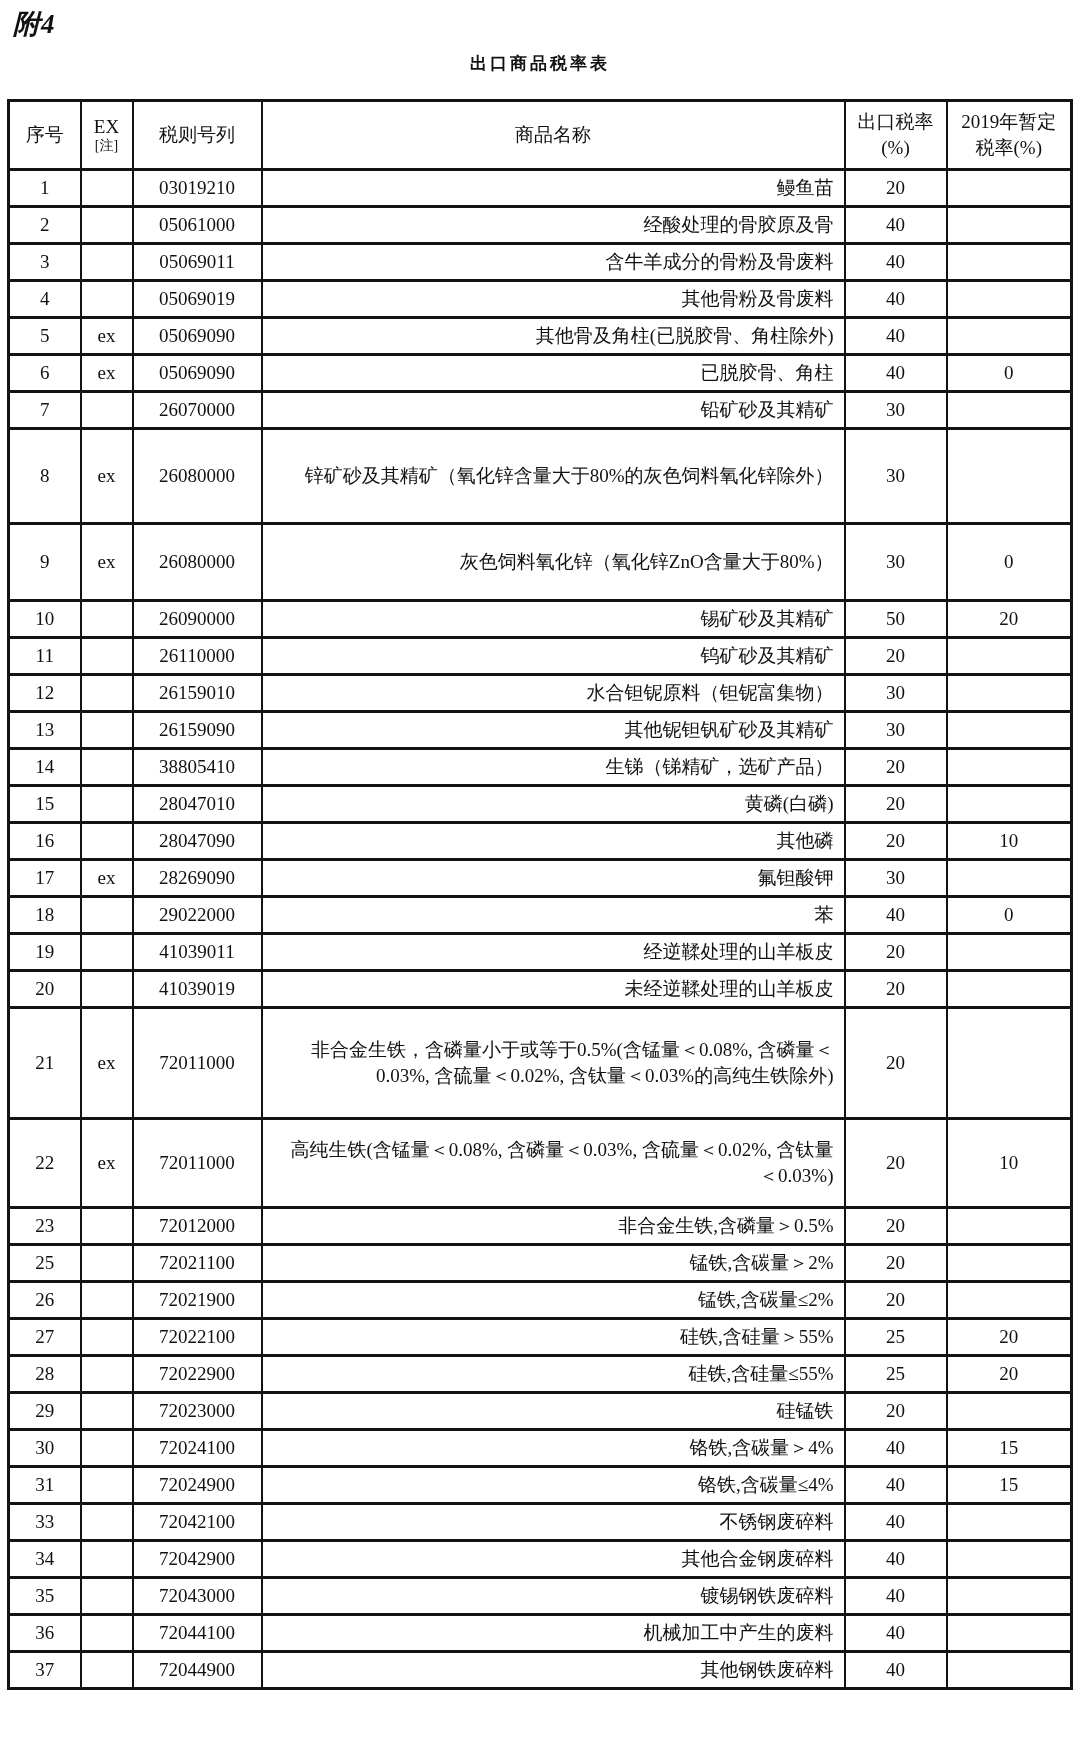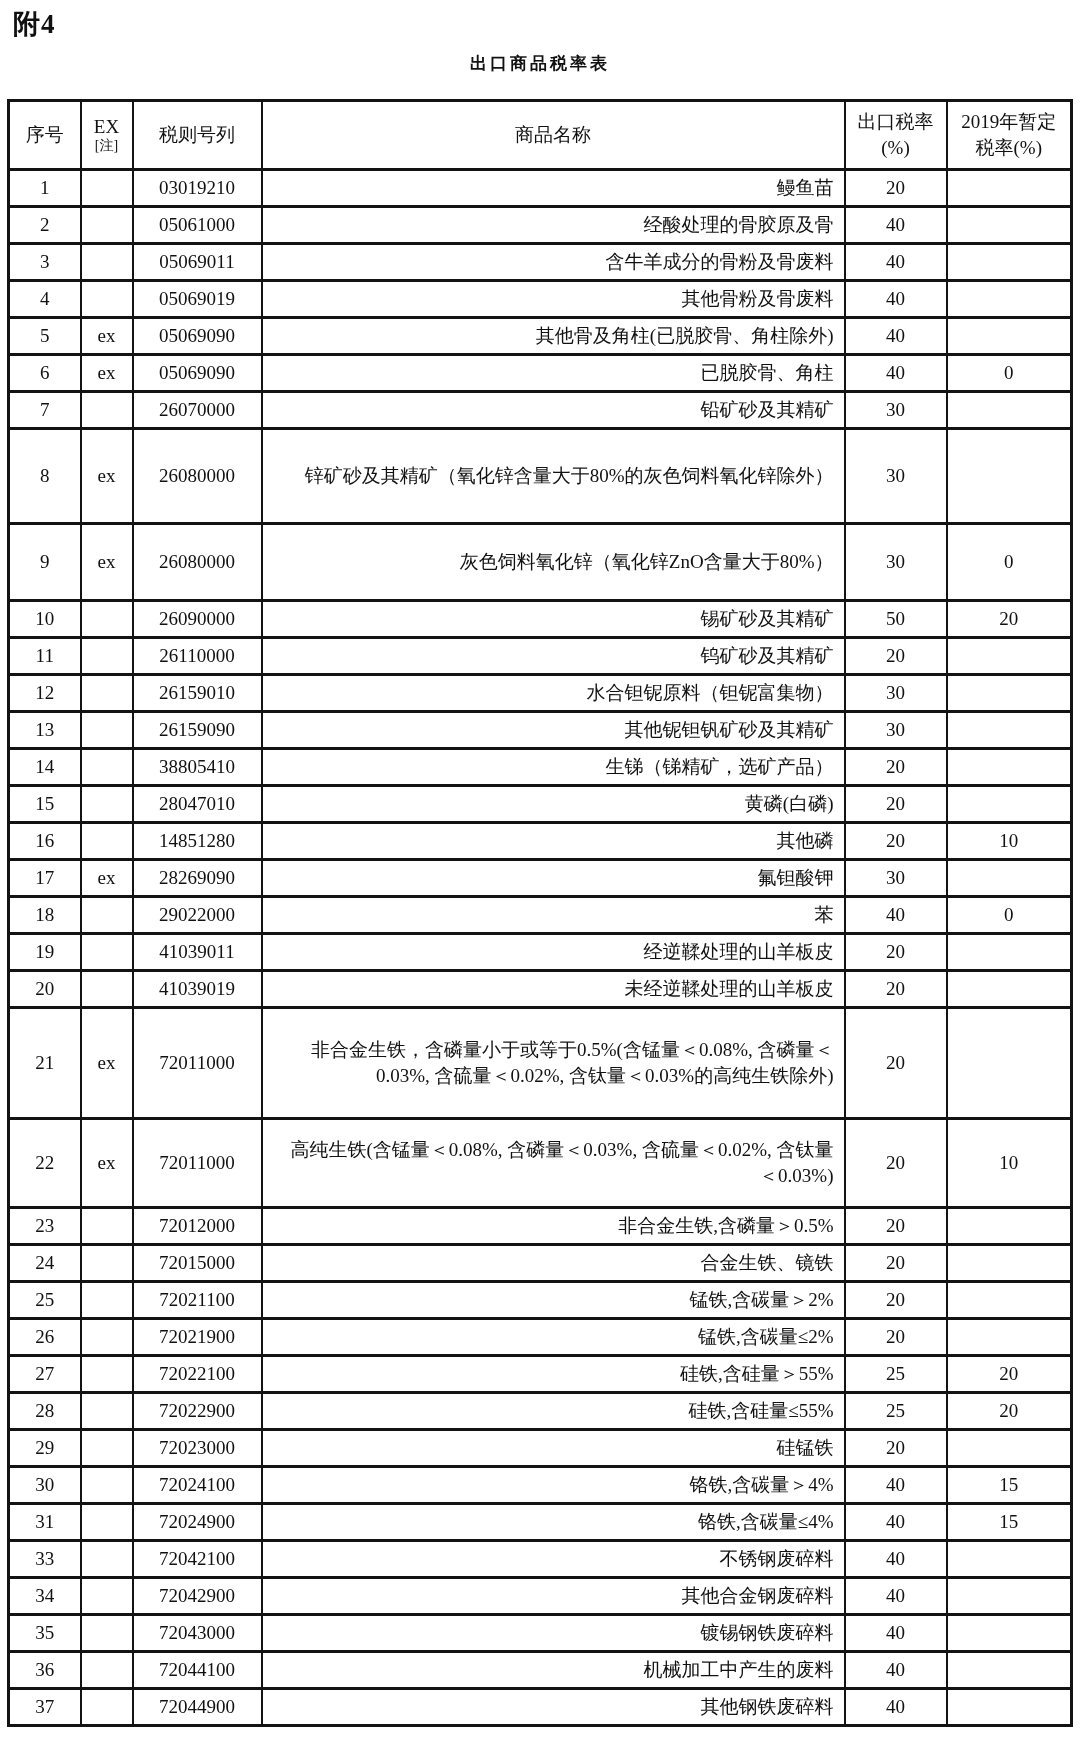--- a/index.html
+++ b/index.html
@@ -16,20 +16,21 @@
     background: #ffffff;
     overflow: hidden;
   }
   .attach-label {
     position: absolute;
     top: 6px;
     left: 13px;
     font-size: 27px;
     font-weight: bold;
     letter-spacing: 1px;
+    font-style: italic;
   }
   .doc-title {
     position: absolute;
     top: 52px;
     left: 0;
     width: 100%;
     text-align: center;
     font-size: 17px;
     font-weight: bold;
     letter-spacing: 3px;
@@ -230,21 +231,21 @@
     <td class="c-no">15</td>
     <td class="c-ex"></td>
     <td class="c-code">28047010</td>
     <td class="c-name">黄磷(白磷)</td>
     <td class="c-rate">20</td>
     <td class="c-prov"></td>
   </tr>
         <tr>
     <td class="c-no">16</td>
     <td class="c-ex"></td>
-    <td class="c-code">14851280</td>
+    <td class="c-code">28047090</td>
     <td class="c-name">其他磷</td>
     <td class="c-rate">20</td>
     <td class="c-prov">10</td>
   </tr>
         <tr>
     <td class="c-no">17</td>
     <td class="c-ex">ex</td>
     <td class="c-code">28269090</td>
     <td class="c-name">氟钽酸钾</td>
     <td class="c-rate">30</td>
@@ -288,28 +289,20 @@
     <td class="c-code">72011000</td>
     <td class="c-name">高纯生铁(含锰量＜0.08%, 含磷量＜0.03%, 含硫量＜0.02%, 含钛量＜0.03%)</td>
     <td class="c-rate">20</td>
     <td class="c-prov">10</td>
   </tr>
         <tr>
     <td class="c-no">23</td>
     <td class="c-ex"></td>
     <td class="c-code">72012000</td>
     <td class="c-name">非合金生铁,含磷量＞0.5%</td>
-    <td class="c-rate">20</td>
-    <td class="c-prov"></td>
-  </tr>
-        <tr>
-    <td class="c-no">24</td>
-    <td class="c-ex"></td>
-    <td class="c-code">72015000</td>
-    <td class="c-name">合金生铁、镜铁</td>
     <td class="c-rate">20</td>
     <td class="c-prov"></td>
   </tr>
         <tr>
     <td class="c-no">25</td>
     <td class="c-ex"></td>
     <td class="c-code">72021100</td>
     <td class="c-name">锰铁,含碳量＞2%</td>
     <td class="c-rate">20</td>
     <td class="c-prov"></td>

